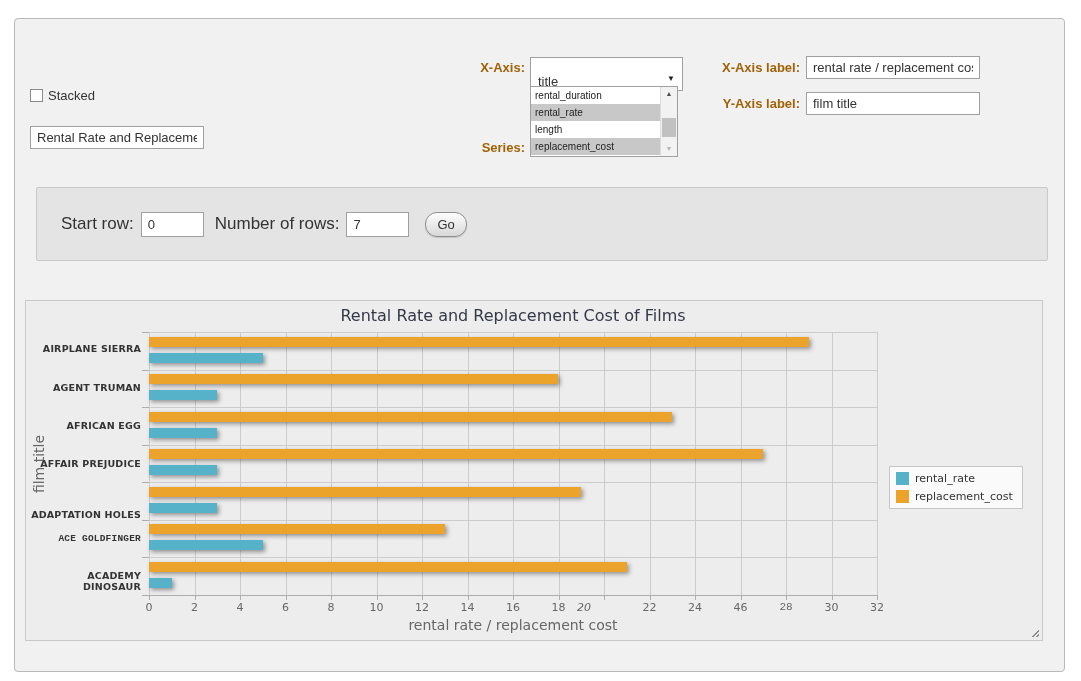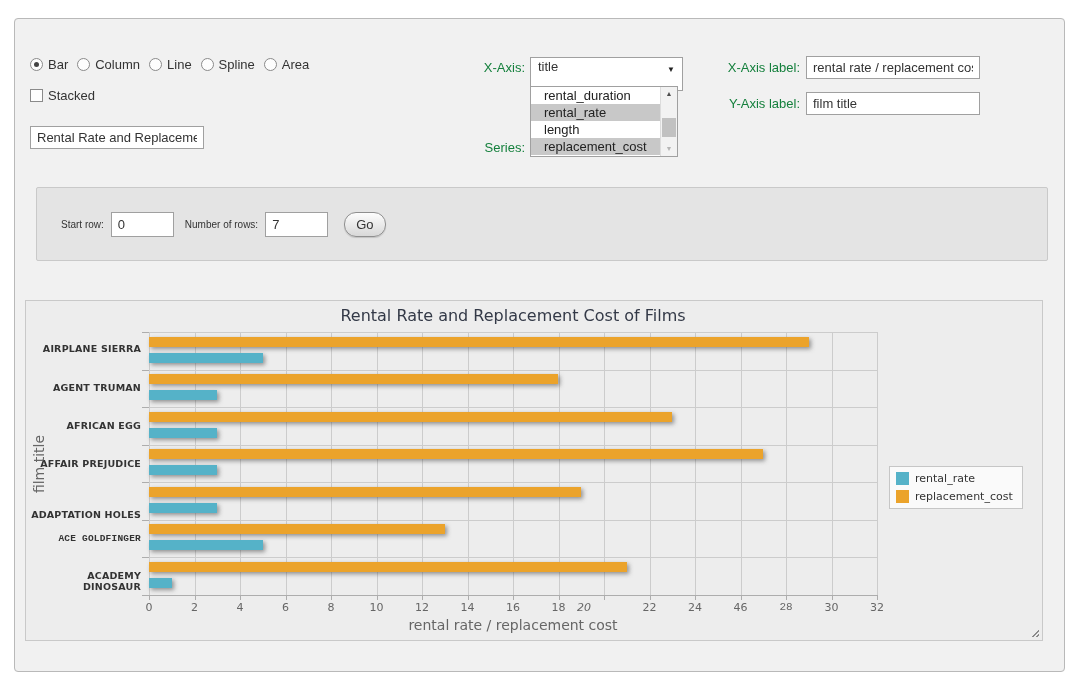--- a/index.html
+++ b/index.html
@@ -1,20 +1,20 @@
 <!DOCTYPE html>
 <html><head>
 <meta charset="utf-8">
 <style>
   * { margin:0; padding:0; box-sizing:border-box; }
   html,body { width:1081px; height:681px; background:#fff; font-family:"Liberation Sans", sans-serif; overflow:hidden; }
   .frame { position:absolute; left:14px; top:18px; width:1051px; height:654px; background:#f1f1f1; border:1px solid #b9b9b9; border-radius:4px; }
   .frame-legend { position:absolute; left:13px; top:-12px; background:#fff; border:1px solid #ccc; padding:4px 14px; font-size:14px; font-weight:bold; color:#333; box-shadow:2px 2px 3px rgba(0,0,0,0.25); white-space:nowrap; }
 
-  .lbl { position:absolute; font-size:13px; color:#15803d; height:16px; line-height:16px; }
+  .lbl { position:absolute; font-size:13px; color:#a16207; height:16px; line-height:16px;font-weight:bold; }
   .r-align { text-align:right; }
 
   
   .radio-row { position:absolute; left:15px; top:38px; display:flex; align-items:center; gap:9px; }
   .radio-item { display:flex; align-items:center; gap:5px; cursor:default; }
   .radio { width:13px; height:13px; border:1px solid #8a8a8a; border-radius:50%; background:#fdfdfd; position:relative; }
   .radio.checked::after { content:""; position:absolute; left:3px; top:3px; width:5px; height:5px; border-radius:50%; background:#444; }
   .radio-label { font-size:13px; color:#333; }
 
   .stacked-row { position:absolute; left:15px; top:69px; display:flex; align-items:center; gap:5px; }
@@ -23,35 +23,35 @@
   .txt { position:absolute; height:23px; border:1px solid #a0a0a0; background:#fff; font-size:13px; color:#333; padding:0 6px; font-family:"Liberation Sans", sans-serif; }
   .title-input { left:15px; top:107px; width:174px; }
   .xlab-input { left:791px; top:37px; width:174px; }
   .ylab-input { left:791px; top:73px; width:174px; }
 
   .xaxis-lbl  { left:410px; top:41px; width:100px; }
   .series-lbl { left:410px; top:121px; width:100px; }
   .xlabel-lbl { left:660px; top:41px; width:125px; }
   .ylabel-lbl { left:660px; top:77px; width:125px; }
 
-  .select { position:absolute; left:515px; top:38px; width:153px; height:23px; border:1px solid #a0a0a0; background:#fff; display:flex; align-items:flex-end; justify-content:space-between; padding:16px 7px; font-size:13px; color:#333; }
+  .select { position:absolute; left:515px; top:38px; width:153px; height:23px; border:1px solid #a0a0a0; background:#fff; display:flex; align-items:flex-start; justify-content:space-between; padding:16px 7px; font-size:13px; color:#333; }
   .sel-arrow { font-size:8px; color:#222; }
 
   .listbox { position:absolute; left:515px; top:67px; width:148px; height:71px; border:1px solid #a0a0a0; background:#fff; display:flex; }
   .listbox-opts { flex:1; overflow:hidden; }
-  .opt { height:17px; line-height:17px; font-size:13px; color:#222; padding:0 13px; white-space:nowrap; }
+  .opt { height:17px; line-height:17px; font-size:10px; color:#222; padding:0 4px; white-space:nowrap; }
   .opt.sel { background:#c8c8c8; }
   .sb { width:17px; background:#f2f2f2; border-left:1px solid #dcdcdc; display:flex; flex-direction:column; }
   .sb-btn { height:14px; font-size:7px; text-align:center; line-height:14px; background:#f2f2f2; color:#4d4d4d; }
   .sb-btn.down { color:#b5b5b5; }
   .sb-track { flex:1; position:relative; }
   .sb-thumb { position:absolute; left:1px; right:1px; top:42%; height:45%; background:#c1c1c1; }
 
   .row-panel { position:absolute; left:21px; top:168px; width:1012px; height:74px; background:#e4e4e4; border:1px solid #c9c9c9; border-radius:2px; display:flex; align-items:center; padding-left:24px; }
-  .row-panel .plbl { font-size:10px; color:#333; margin-right:7px; }
+  .row-panel .plbl { font-size:17px; color:#333; margin-right:7px; }
   .row-panel input { height:25px; width:63px; border:1px solid #a0a0a0; font-size:13px; color:#333; padding:0 6px; font-family:"Liberation Sans", sans-serif; }
   .gap1 { width:11px; } .gap2 { width:16px; }
   .go-btn { height:25px; padding:0 11px; border:1px solid #8f8f8f; border-radius:12px; background:linear-gradient(#fdfdfd,#d8d8d8); font-size:13px; color:#333; font-family:"Liberation Sans", sans-serif; box-shadow:0 1px 1px rgba(0,0,0,0.15); }
 
   
   .chart { position:absolute; left:10px; top:281px; width:1018px; height:341px; background:#ededed; border:1px solid #c9c9c9; font-family:"DejaVu Sans", sans-serif; }
   .chart-title { position:absolute; left:123px; top:5px; width:728px; text-align:center; font-size:16px; color:#333947; }
   .plot { position:absolute; left:123px; top:31px; width:728px; height:263px; }
   .gridline-v { position:absolute; top:0; width:1px; height:263px; background:#ccc; }
   .gridline-h { position:absolute; left:0; width:728px; height:1px; background:#ccc; }
@@ -67,42 +67,20 @@
   .legend-item { display:flex; align-items:center; gap:6px; }
   .legend-swatch { width:13px; height:13px; }
   .legend-text { font-size:11px; color:#333; white-space:nowrap; }
   .resize-grip { position:absolute; right:3px; bottom:3px; width:10px; height:10px; background:repeating-linear-gradient(135deg,#8a8a8a 0 1px,transparent 1px 3px); clip-path:polygon(100% 0,100% 100%,0 100%); }
 </style>
 </head>
 <body>
 
 <fieldset class="frame">
 
-  <div class="radio-row" id="chart-type-row">
-      <label class="radio-item">
-        <span class="radio checked"></span>
-        <span class="radio-label">Bar</span>
-      </label>
-      <label class="radio-item">
-        <span class="radio"></span>
-        <span class="radio-label">Column</span>
-      </label>
-      <label class="radio-item">
-        <span class="radio"></span>
-        <span class="radio-label">Line</span>
-      </label>
-      <label class="radio-item">
-        <span class="radio"></span>
-        <span class="radio-label">Spline</span>
-      </label>
-      <label class="radio-item">
-        <span class="radio"></span>
-        <span class="radio-label">Area</span>
-      </label>
-    </div>
 
   <label class="stacked-row">
     <span class="cb"></span>
     <span class="radio-label">Stacked</span>
   </label>
 
   <input class="txt title-input" value="Rental Rate and Replacement Cost of Films" style="">
 
   <div class="lbl r-align xaxis-lbl">X-Axis:</div>
   <div class="select">

